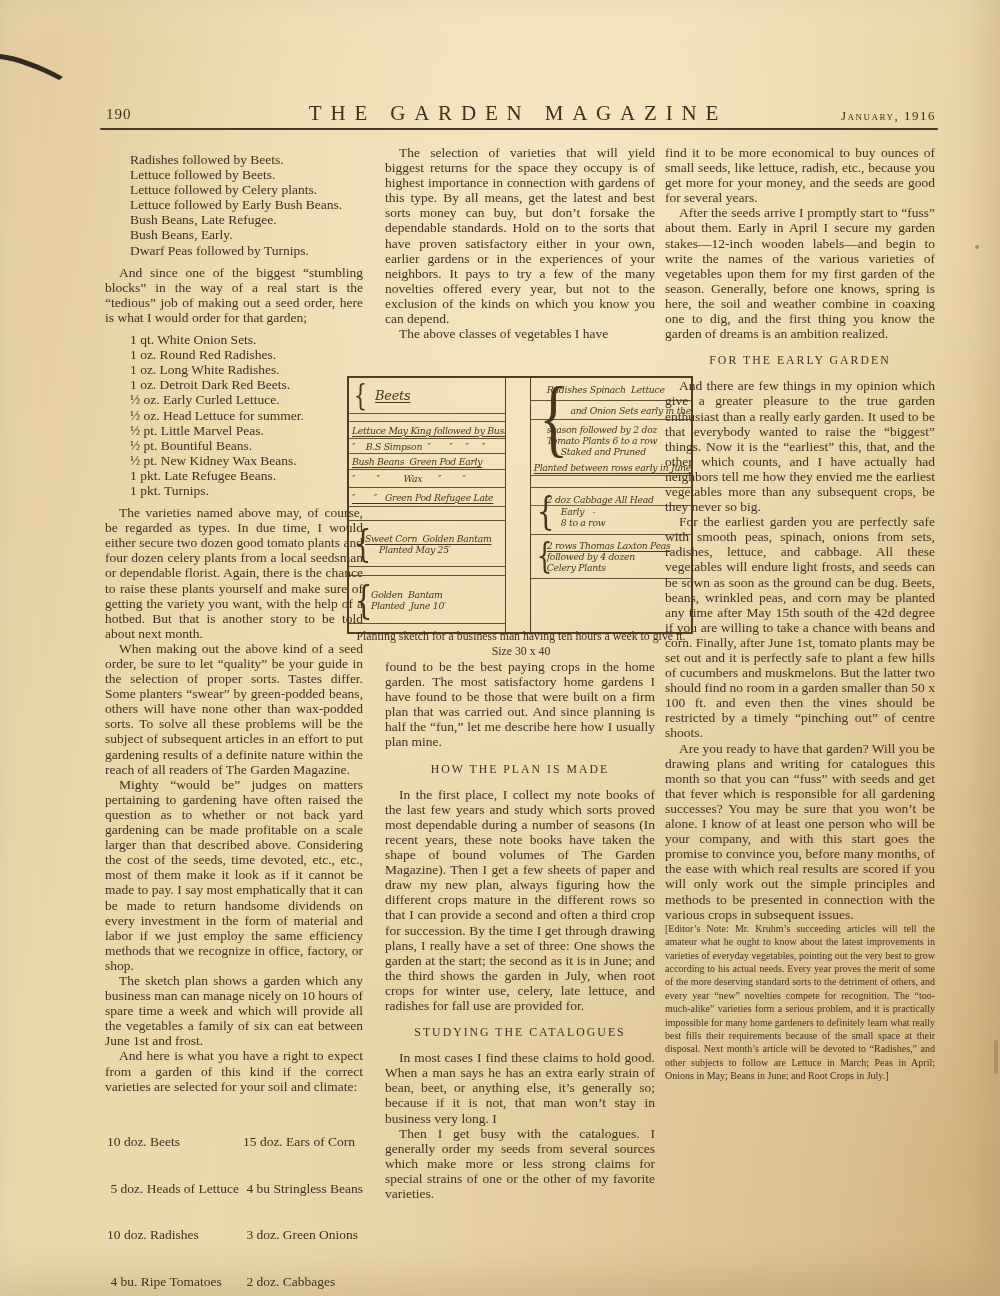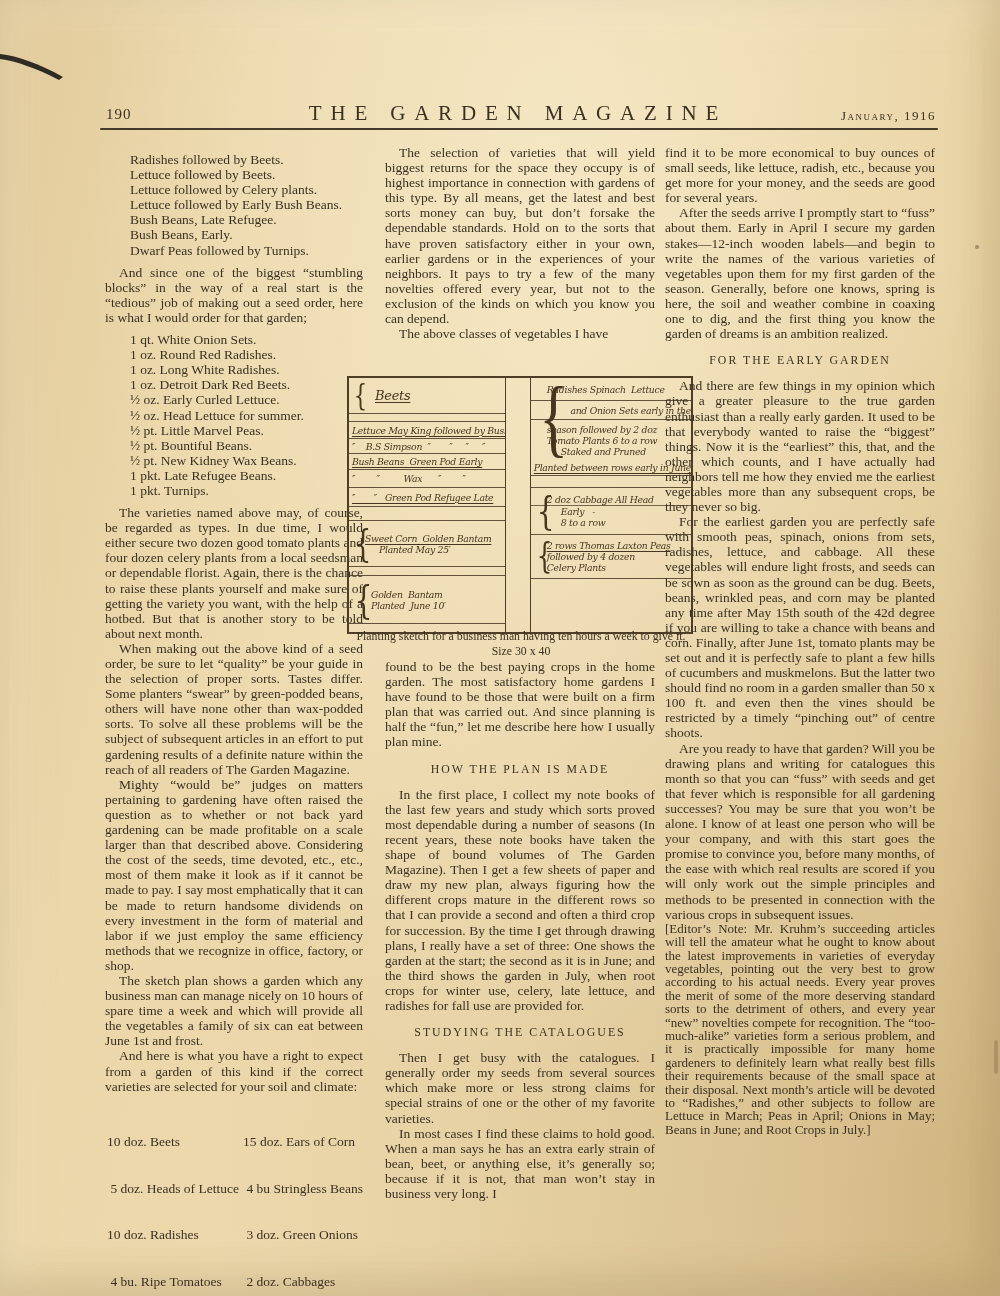--- a/index.html
+++ b/index.html
@@ -27,21 +27,21 @@
   .c3{left:665px;top:145px;width:270px;}
   .col p{margin:0;text-indent:14px;}
   .col p.noind{text-indent:0;}
   .list{margin:7px 0 7px 25px;text-align:left;}
   .list div{white-space:pre;}
   .xhead{text-align:center;font-size:11.8px;letter-spacing:2px;margin:12px 0 10px;white-space:nowrap;}
   .yield{display:flex;margin:9px 0 0 2px;text-align:left;line-height:15.6px;}
   .yield .yc1{width:138px;}
   .yield .yc2{flex:1;}
   .yield div{white-space:pre;}
-  .ednote{font-size:13px;line-height:13.4px;margin-top:5px;}
+  .ednote{font-size:10px;line-height:13.4px;margin-top:5px;}
   
   .sketch{position:absolute;left:347px;top:376px;width:346px;height:258px;
     border:2px solid #4e3e28;display:flex;box-sizing:border-box;}
   .fl{width:156px;display:flex;flex-direction:column;}
   .fpath{width:39px;border-left:1.5px solid #4e3e28;border-right:1.5px solid #4e3e28;}
   .fr{flex:1;display:flex;flex-direction:column;}
   .frow{position:relative;border-bottom:1px solid rgba(74,58,36,.85);
     display:flex;flex-direction:column;justify-content:center;
     font-family:"DejaVu Serif",serif;font-style:italic;font-size:9.3px;line-height:11px;
     letter-spacing:-.3px;color:#46351f;padding-left:16px;overflow:hidden;box-sizing:border-box;}
@@ -206,22 +206,22 @@
   <div class="fig-cap">
     <div>Planting sketch for a business man having ten hours a week to give it.</div>
     <div>Size 30 x 40</div>
   </div>
 
   <div class="col c2b">
     <p class="noind">found to be the best paying crops in the home garden. The most satisfactory home gardens I have found to be those that were built on a firm plan that was carried out. And since planning is half the “fun,” let me describe here how I usually plan mine.</p>
     <div class="xhead">HOW THE PLAN IS MADE</div>
     <p>In the first place, I collect my note books of the last few years and study which sorts proved most dependable during a number of seasons (In recent years, these note books have taken the shape of bound volumes of The Garden Magazine). Then I get a few sheets of paper and draw my new plan, always figuring how the different crops mature in the different rows so that I can provide a second and often a third crop for succession. By the time I get through drawing plans, I really have a set of three: One shows the garden at the start; the second as it is in June; and the third shows the garden in July, when root crops for winter use, celery, late lettuce, and radishes for fall use are provided for.</p>
     <div class="xhead">STUDYING THE CATALOGUES</div>
+    <p>In most cases I find these claims to hold good. When a man says he has an extra early strain of bean, beet, or anything else, it’s generally so; because if it is not, that man won’t stay in business very long. I</p>
     <p>Then I get busy with the catalogues. I generally order my seeds from several sources which make more or less strong claims for special strains of one or the other of my favorite varieties.</p>
-    <p>In most cases I find these claims to hold good. When a man says he has an extra early strain of bean, beet, or anything else, it’s generally so; because if it is not, that man won’t stay in business very long. I</p>
   </div>
 
   <div class="col c3">
     <p class="noind">find it to be more economical to buy ounces of small seeds, like lettuce, radish, etc., because you get more for your money, and the seeds are good for several years.</p>
     <p>After the seeds arrive I promptly start to “fuss” about them. Early in April I secure my garden stakes—12-inch wooden labels—and begin to write the names of the various varieties of vegetables upon them for my first garden of the season. Generally, before one knows, spring is here, the soil and weather combine in coaxing one to dig, and the first thing you know the garden of dreams is an ambition realized.</p>
     <div class="xhead">FOR THE EARLY GARDEN</div>
     <p>And there are few things in my opinion which give a greater pleasure to the true garden enthusiast than a really early garden. It used to be that everybody wanted to raise the “biggest” things. Now it is the “earliest” this, that, and the other which counts, and I have actually had neighbors tell me how they envied me the earliest vegetables more than any subsequent crops, be they never so big.</p>
     <p>For the earliest garden you are perfectly safe with smooth peas, spinach, onions from sets, radishes, lettuce, and cabbage. All these vegetables will endure light frosts, and seeds can be sown as soon as the ground can be dug. Beets, beans, wrinkled peas, and corn may be planted any time after May 15th south of the 42d degree if you are willing to take a chance with beans and corn. Finally, after June 1st, tomato plants may be set out and it is perfectly safe to plant a few hills of cucumbers and muskmelons. But the latter two should find no room in a garden smaller than 50 x 100 ft. and even then the vines should be restricted by a timely “pinching out” of centre shoots.</p>
     <p>Are you ready to have that garden? Will you be drawing plans and writing for catalogues this month so that you can “fuss” with seeds and get that fever which is responsible for all gardening successes? You may be sure that you won’t be alone. I know of at least one person who will be your company, and with this start goes the promise to convince you, before many months, of the ease with which real results are scored if you will only work out the simple principles and methods to be presented in connection with the various crops in subsequent issues.</p>
     <p class="ednote noind">[Editor’s Note: Mr. Kruhm’s succeeding articles will tell the amateur what he ought to know about the latest improvements in varieties of everyday vegetables, pointing out the very best to grow according to his actual needs. Every year proves the merit of some of the more deserving standard sorts to the detriment of others, and every year “new” novelties compete for recognition. The “too-much-alike” varieties form a serious problem, and it is practically impossible for many home gardeners to definitely learn what really best fills their requirements because of the small space at their disposal. Next month’s article will be devoted to “Radishes,” and other subjects to follow are Lettuce in March; Peas in April; Onions in May; Beans in June; and Root Crops in July.]</p>

